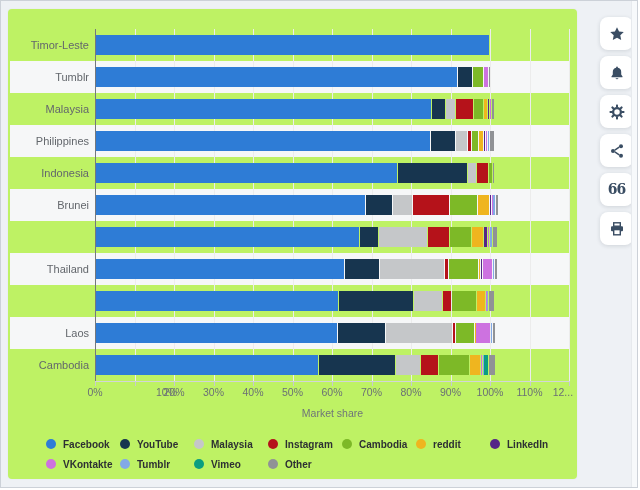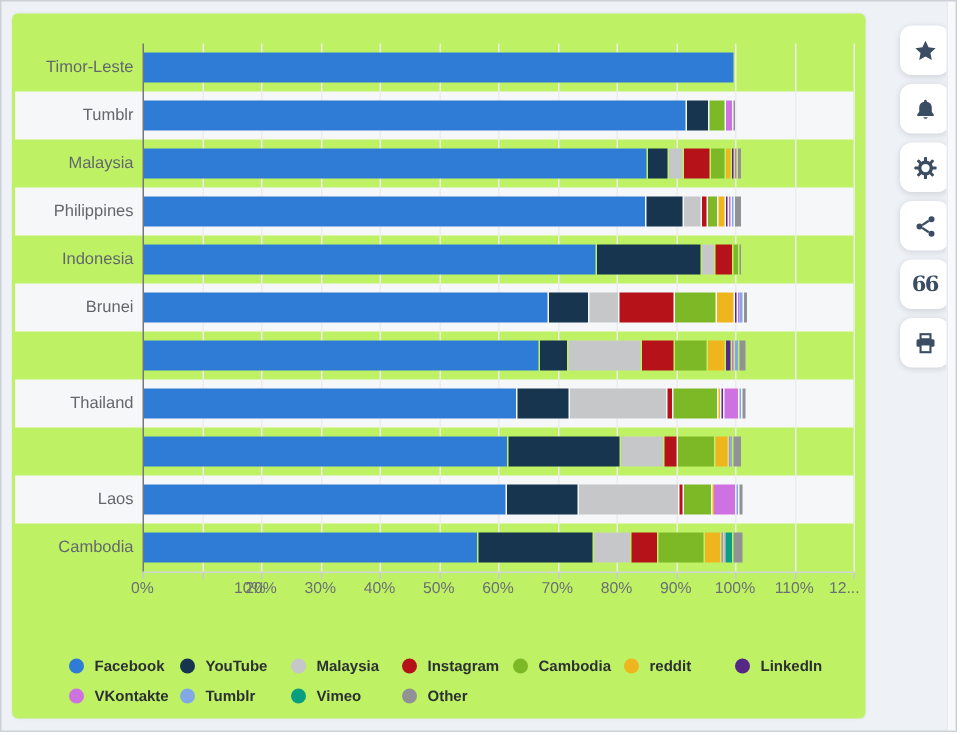--- a/index.html
+++ b/index.html
@@ -229,20 +229,21 @@
         <div class="x-tick-label" style="left: 245px;">40%</div>
         <div class="x-tick-label" style="left: 284.5px; text-align: right;">50%</div>
         <div class="x-tick-label" style="left: 324px;">60%</div>
         <div class="x-tick-label" style="left: 363.5px;">70%</div>
         <div class="x-tick-label" style="left: 403px;">80%</div>
         <div class="x-tick-label" style="left: 442.5px;">90%</div>
         <div class="x-tick-label" style="left: 482px;">100%</div>
         <div class="x-tick-label" style="left: 521.5px;">110%</div>
         <div class="x-tick-label" style="left: 561px;">12...</div>
       </div>
+    <div class="xlabel">Market share</div>
     <div class="legend" id="legend">
         <div class="legend-item">
           <span class="legend-dot" style="background: rgb(46, 124, 214);"></span>
           <span class="legend-text">Facebook</span>
         </div>
         <div class="legend-item">
           <span class="legend-dot" style="background: rgb(23, 53, 79);"></span>
           <span class="legend-text">YouTube</span>
         </div>
         <div class="legend-item">

